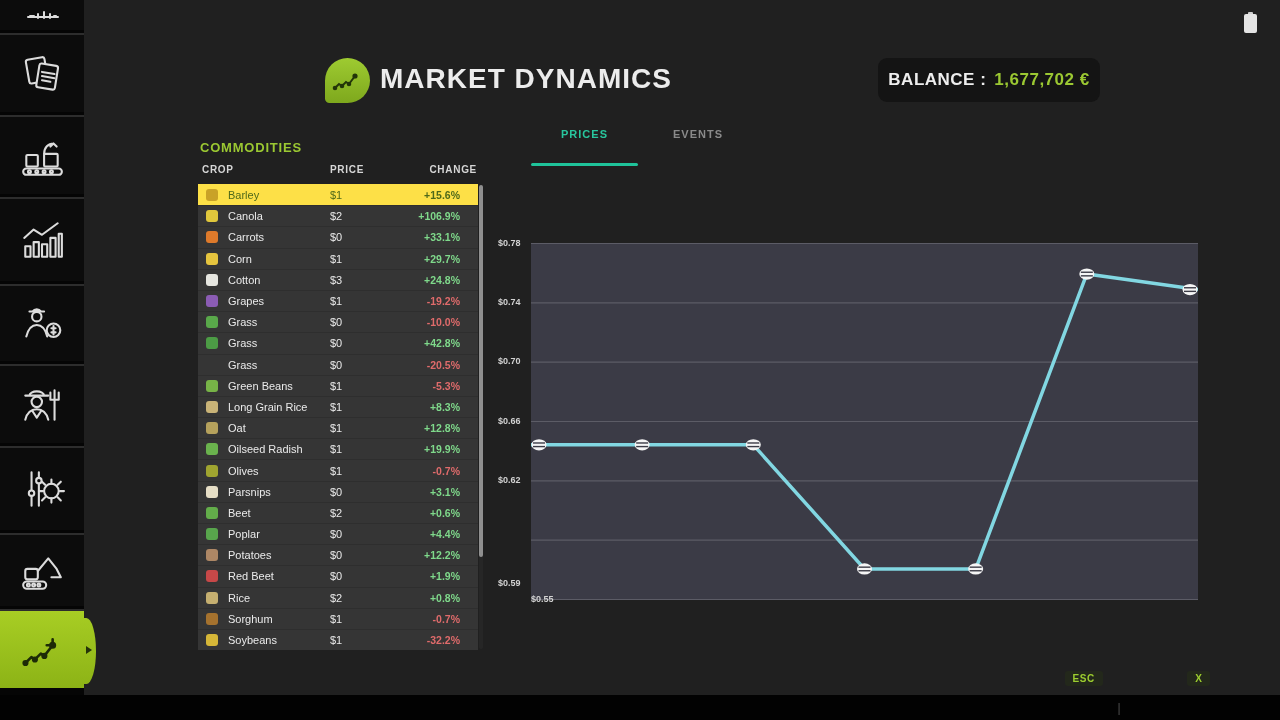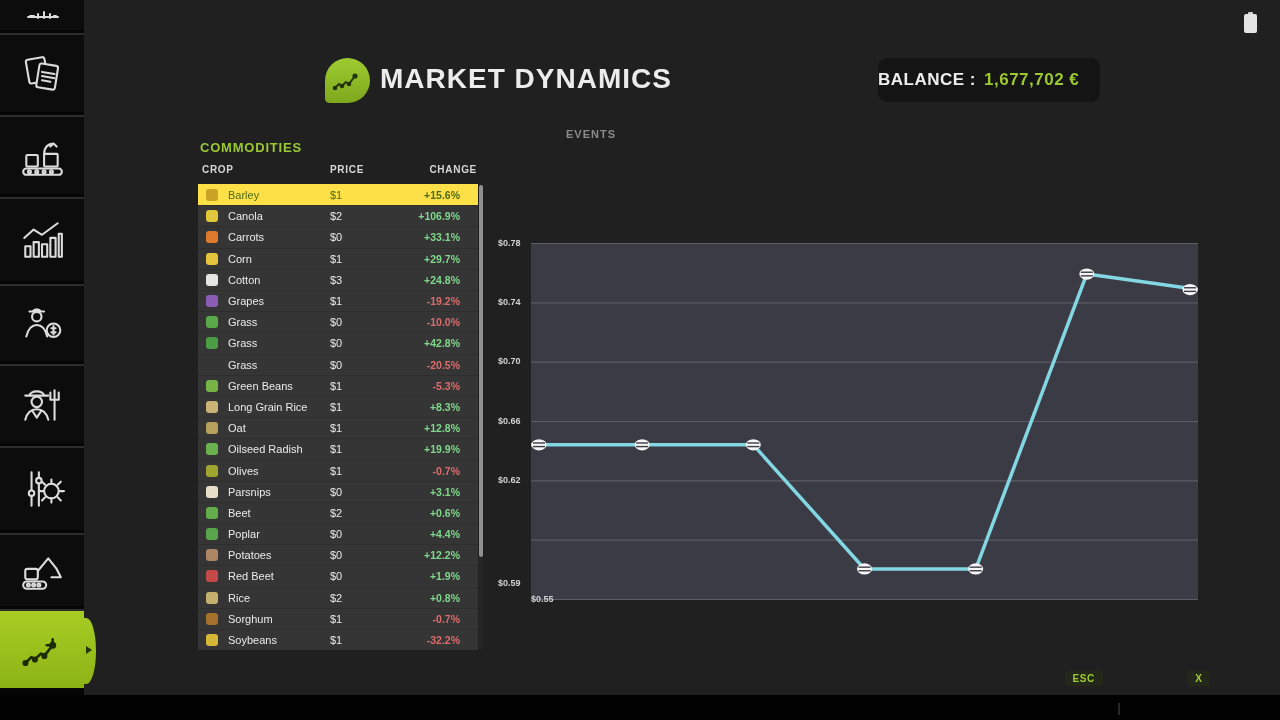--- a/index.html
+++ b/index.html
@@ -38,21 +38,21 @@
     border-radius:50% 50% 50% 10%;
   }
   .app-icon svg { position:absolute; left:5px; top:5px; }
   .page-title {
     position:absolute; left:380px; top:63px; font-size:28px; font-weight:bold;
     color:#ececec; letter-spacing:1px;
   }
   .balance-pill {
     position:absolute; left:878px; top:58px; width:222px; height:44px;
     background:#141414; border-radius:9px;
-    display:flex; align-items:center; justify-content:flex-start; gap:8px;
+    display:flex; align-items:center; justify-content:center; gap:8px;
   }
   .balance-label { font-size:17px; font-weight:bold; color:#eeeeee; letter-spacing:0.5px; }
   .balance-value { font-size:17px; font-weight:bold; color:#9bc832; letter-spacing:0.5px; }
   .battery { position:absolute; left:1242px; top:12px; width:17px; height:22px; }
   
   .tabs { position:absolute; left:531px; top:112px; display:flex; height:44px; }
   .tab {
     height:100%; display:flex; align-items:center; justify-content:center;
     font-size:11px; font-weight:bold; letter-spacing:1px; color:#8a8a8a;
     cursor:pointer; position:relative;
@@ -225,20 +225,21 @@
 </div>
 
 <div class="battery">
   <svg width="17" height="22" viewBox="0 0 17 22">
     <rect x="6" y="0" width="5" height="3" rx="1" fill="#cfcfcf"></rect>
     <rect x="2" y="2" width="13" height="19" rx="2" fill="#e4e4e4"></rect>
   </svg>
 </div>
 
 <div class="tabs" id="tabs">
+    <div class="tab active" style="width: 107px;">PRICES</div>
     <div class="tab" style="width: 120px;">EVENTS</div>
   </div>
 
 <div class="commodities-title">COMMODITIES</div>
 <div class="col-headers">
   <span class="c0">CROP</span>
   <span class="c1">PRICE</span>
   <span class="c2">CHANGE</span>
 </div>
 <div class="crop-list" id="crop-list">

